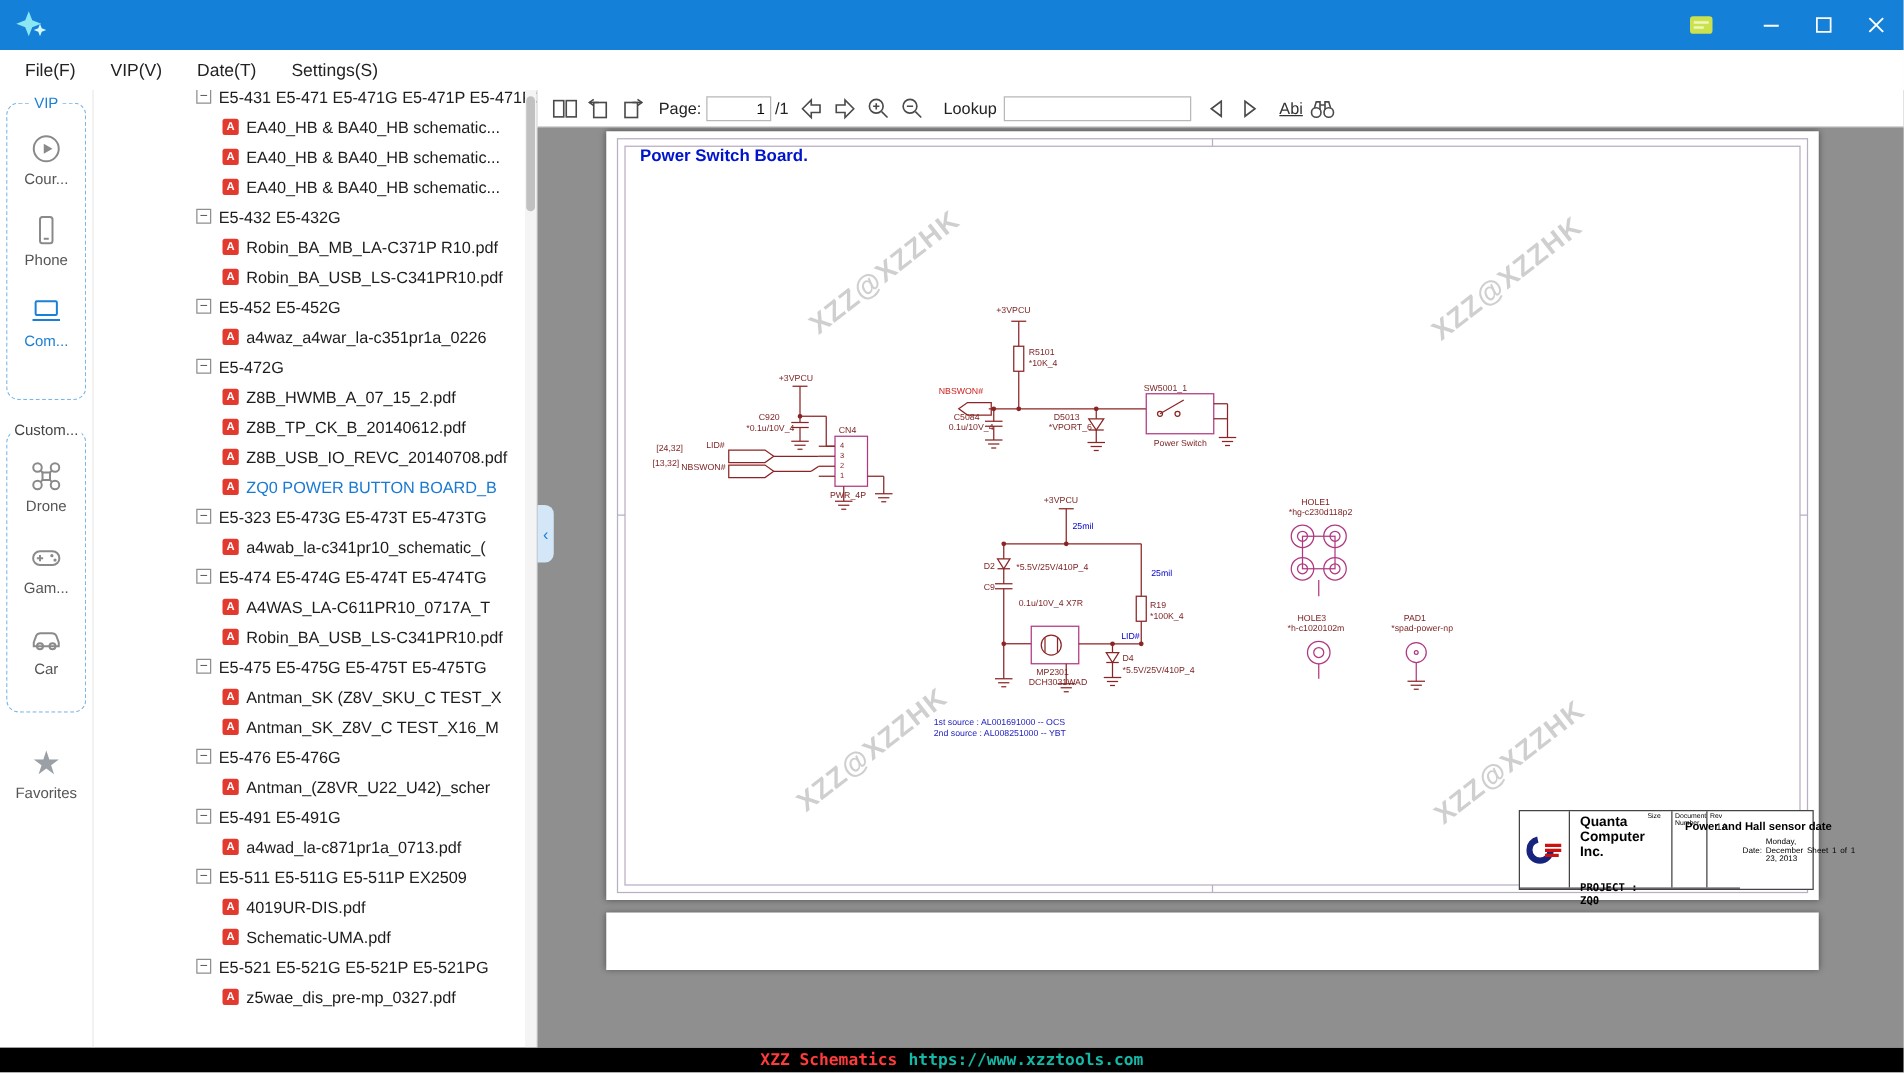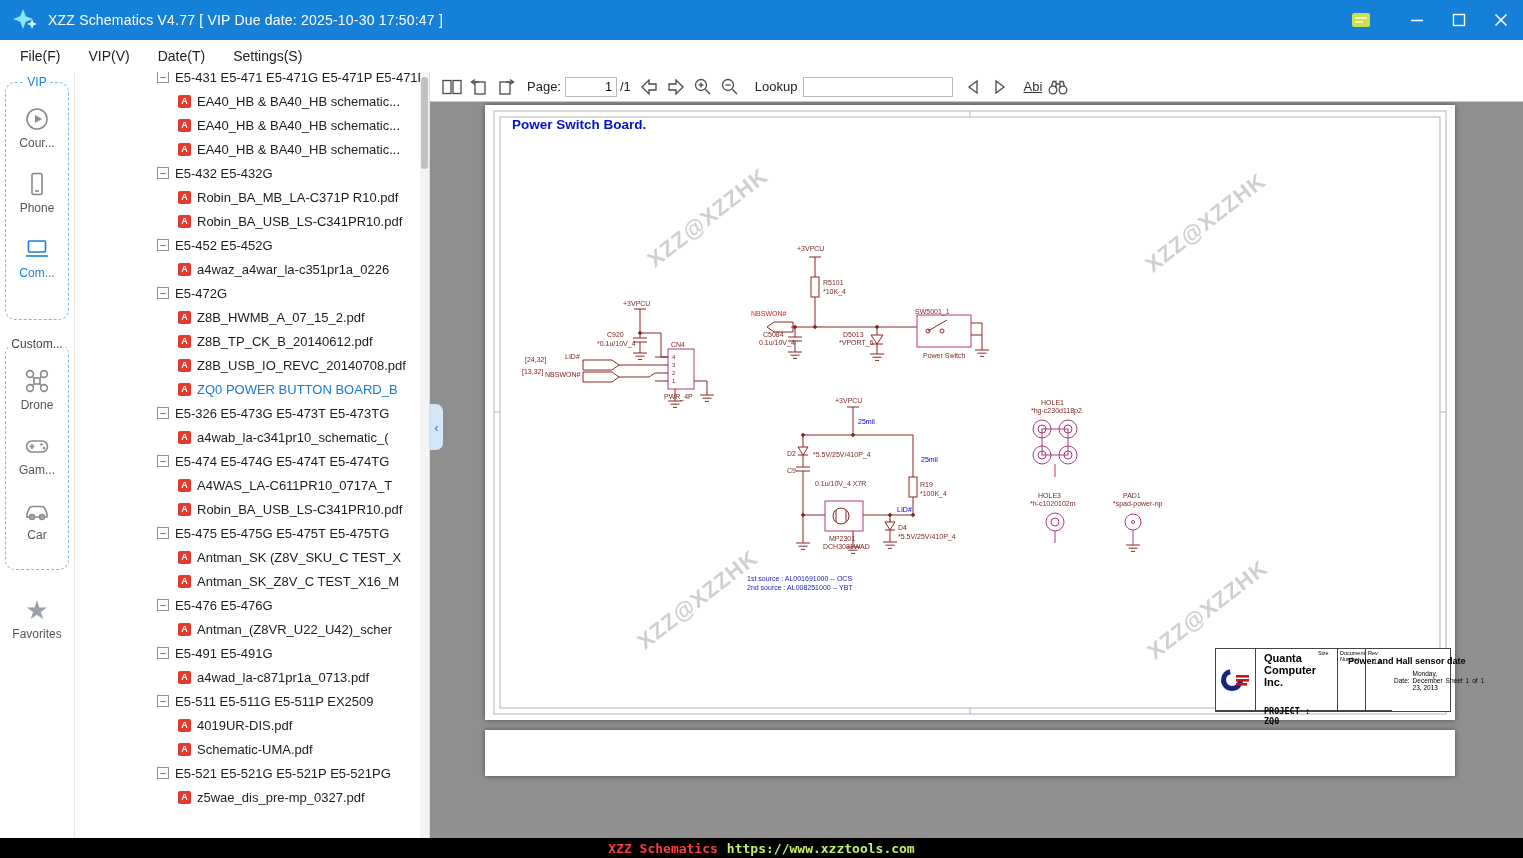--- a/index.html
+++ b/index.html
@@ -104,35 +104,34 @@
   .tb-docname { position:absolute; left:10px; top:7px; font-size:9px; font-weight:bold; white-space:nowrap; }
   .tb-rev { width:26px; position:relative; }
   .tb-revval { position:absolute; left:7px; top:8px; font-size:7.5px; }
   .tb-h { display:block; font-size:5.5px; color:#000; padding:1px 0 0 2px; }
   .tb-row3 { flex:1; display:flex; align-items:center; font-size:6.5px; padding:0 4px 0 2px; gap:3px; }
   .tb-sheet { margin-left:auto; display:flex; gap:3px; }
 
   
   .statusbar { flex:0 0 20px; background:#000; display:flex; align-items:center; justify-content:center; gap:9px; font-family:"DejaVu Sans Mono",monospace; font-size:13px; font-weight:bold; }
   .sb-brand { color:#ff3b3b; }
-  .sb-url { color:#bef264; }
+  .sb-url { color:#14b8a6; }
 </style>
 </head>
 <body>
 
 <div class="app">
 
   <div class="titlebar">
     <span class="app-icon">
       <svg width="26" height="26" viewBox="0 0 26 26">
         <path d="M11 2 L13.8 9.2 L21 12 L13.8 14.8 L11 22 L8.2 14.8 L1 12 L8.2 9.2 Z" fill="#8ae6f2"></path>
         <path d="M20 12 L21.4 15.6 L25 17 L21.4 18.4 L20 22 L18.6 18.4 L15 17 L18.6 15.6 Z" fill="#d2f5fb"></path>
       </svg>
     </span>
-    <span class="title">XZZ Schematics V4.77 [ VIP Due date: 2025-10-30 17:50:47 ]</span>
     <div class="win-controls">
       <span class="wbtn vipcard">
         <svg width="20" height="16" viewBox="0 0 20 16">
             <rect x="1" y="1" width="18" height="14" rx="2.5" fill="#cbe14e"></rect>
             <rect x="4" y="5" width="12" height="2" fill="#eef7bb"></rect>
             <rect x="4" y="9" width="8" height="2" fill="#eef7bb"></rect>
           </svg>
       </span>
       <span class="wbtn">
         <svg width="14" height="14" viewBox="0 0 14 14">
@@ -298,21 +297,21 @@
           <div class="trow pdf">
             <span class="ticon pico">A</span>
             <span class="tlabel">Z8B_USB_IO_REVC_20140708.pdf</span>
           </div>
           <div class="trow pdf sel">
             <span class="ticon pico">A</span>
             <span class="tlabel">ZQ0 POWER BUTTON BOARD_B</span>
           </div>
           <div class="trow folder">
             <span class="ticon fico">−</span>
-            <span class="tlabel">E5-326 E5-473G E5-473T E5-473TG</span>
+            <span class="tlabel">E5-323 E5-473G E5-473T E5-473TG</span>
           </div>
           <div class="trow pdf">
             <span class="ticon pico">A</span>
             <span class="tlabel">a4wab_la-c341pr10_schematic_(</span>
           </div>
           <div class="trow folder">
             <span class="ticon fico">−</span>
             <span class="tlabel">E5-474 E5-474G E5-474T E5-474TG</span>
           </div>
           <div class="trow pdf">

